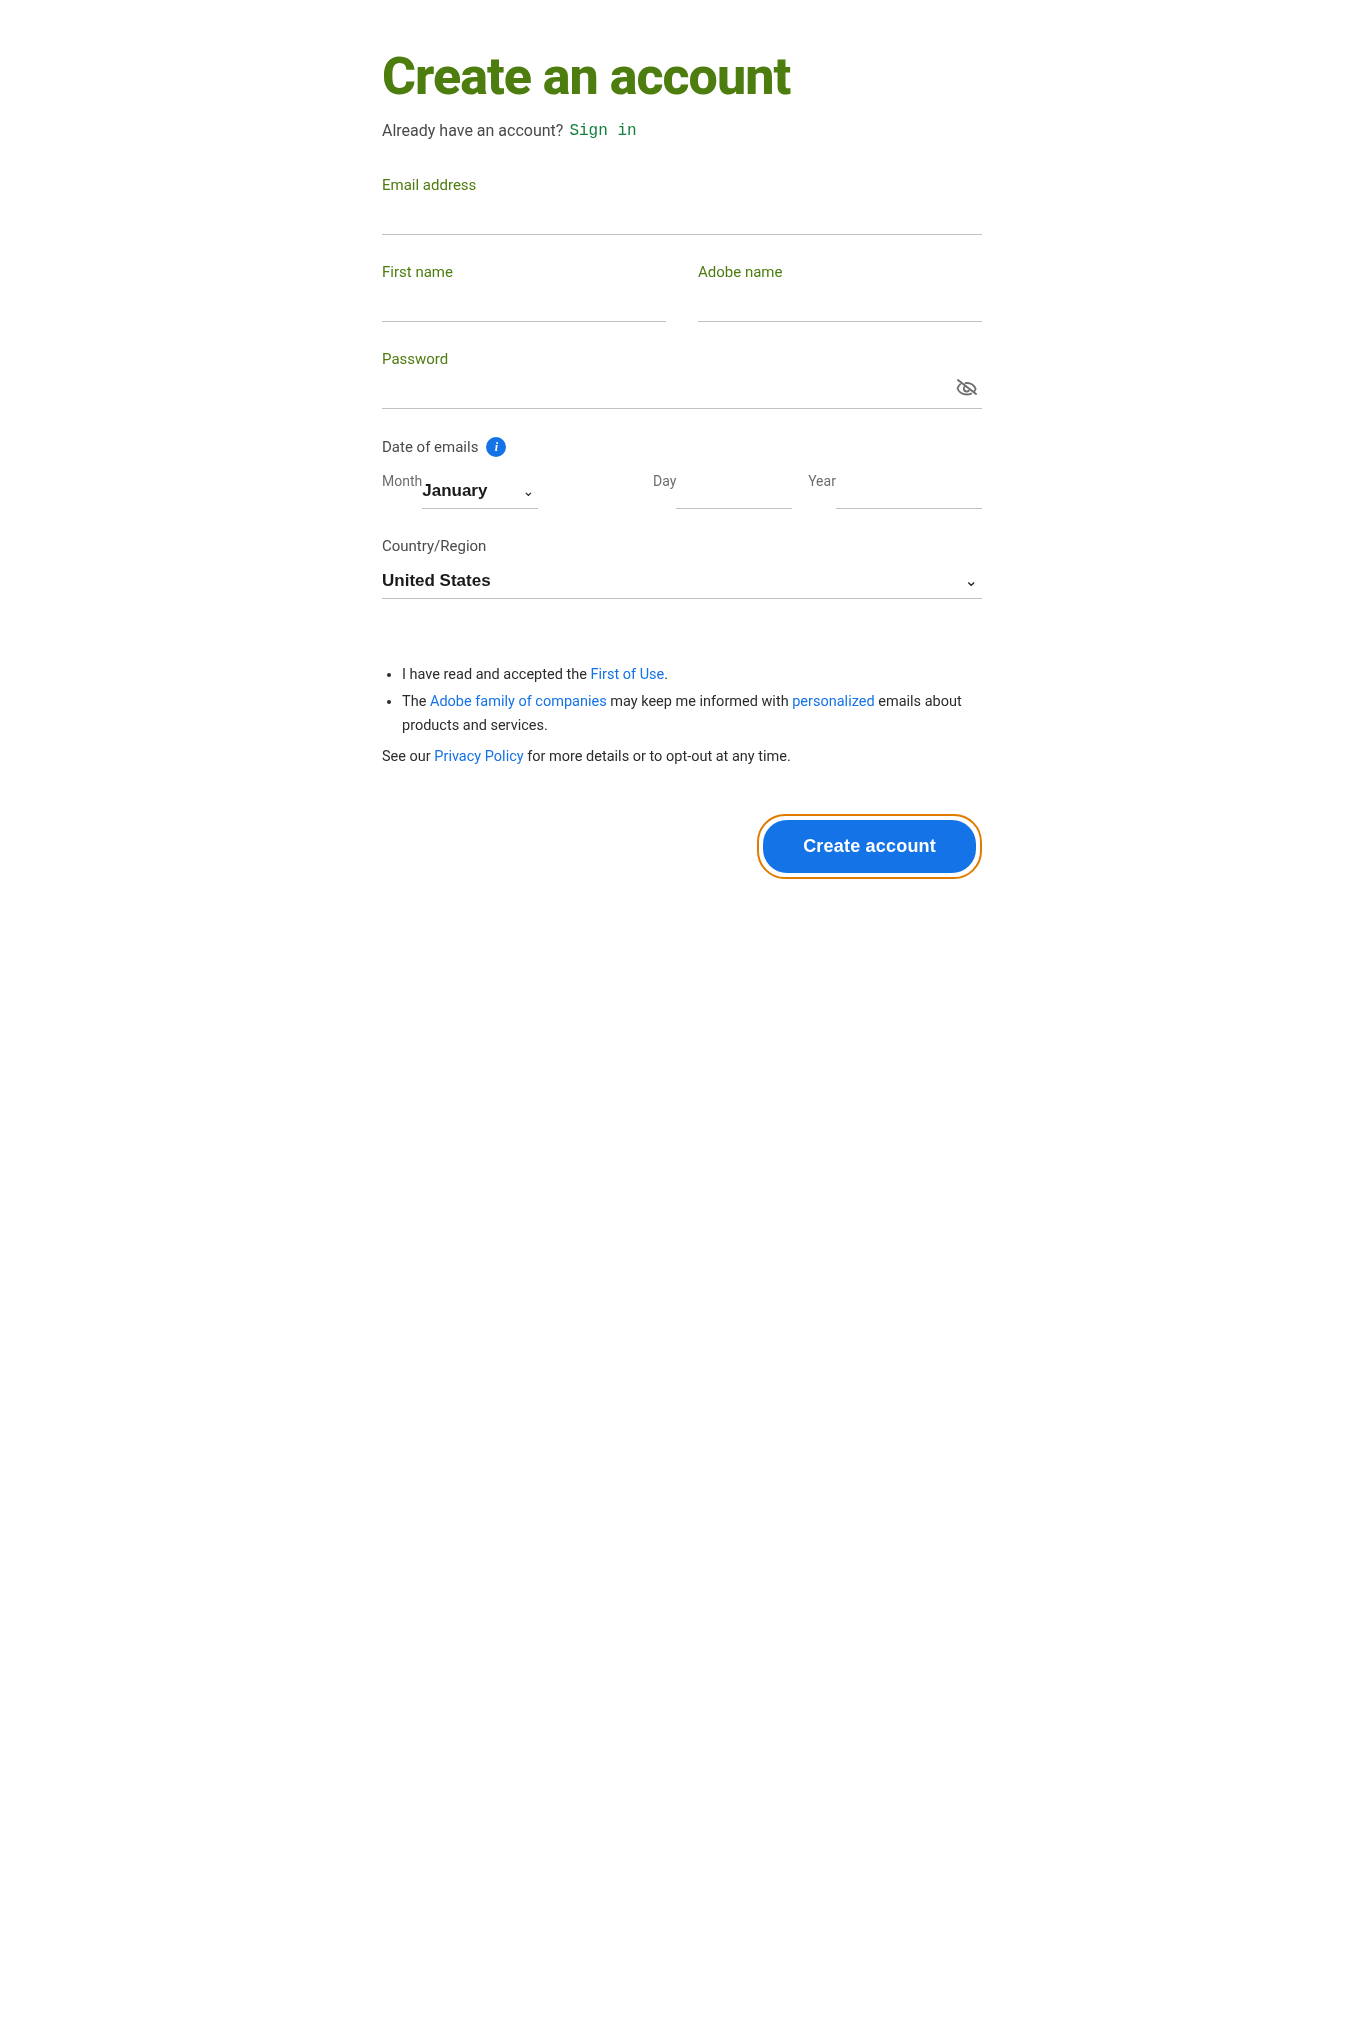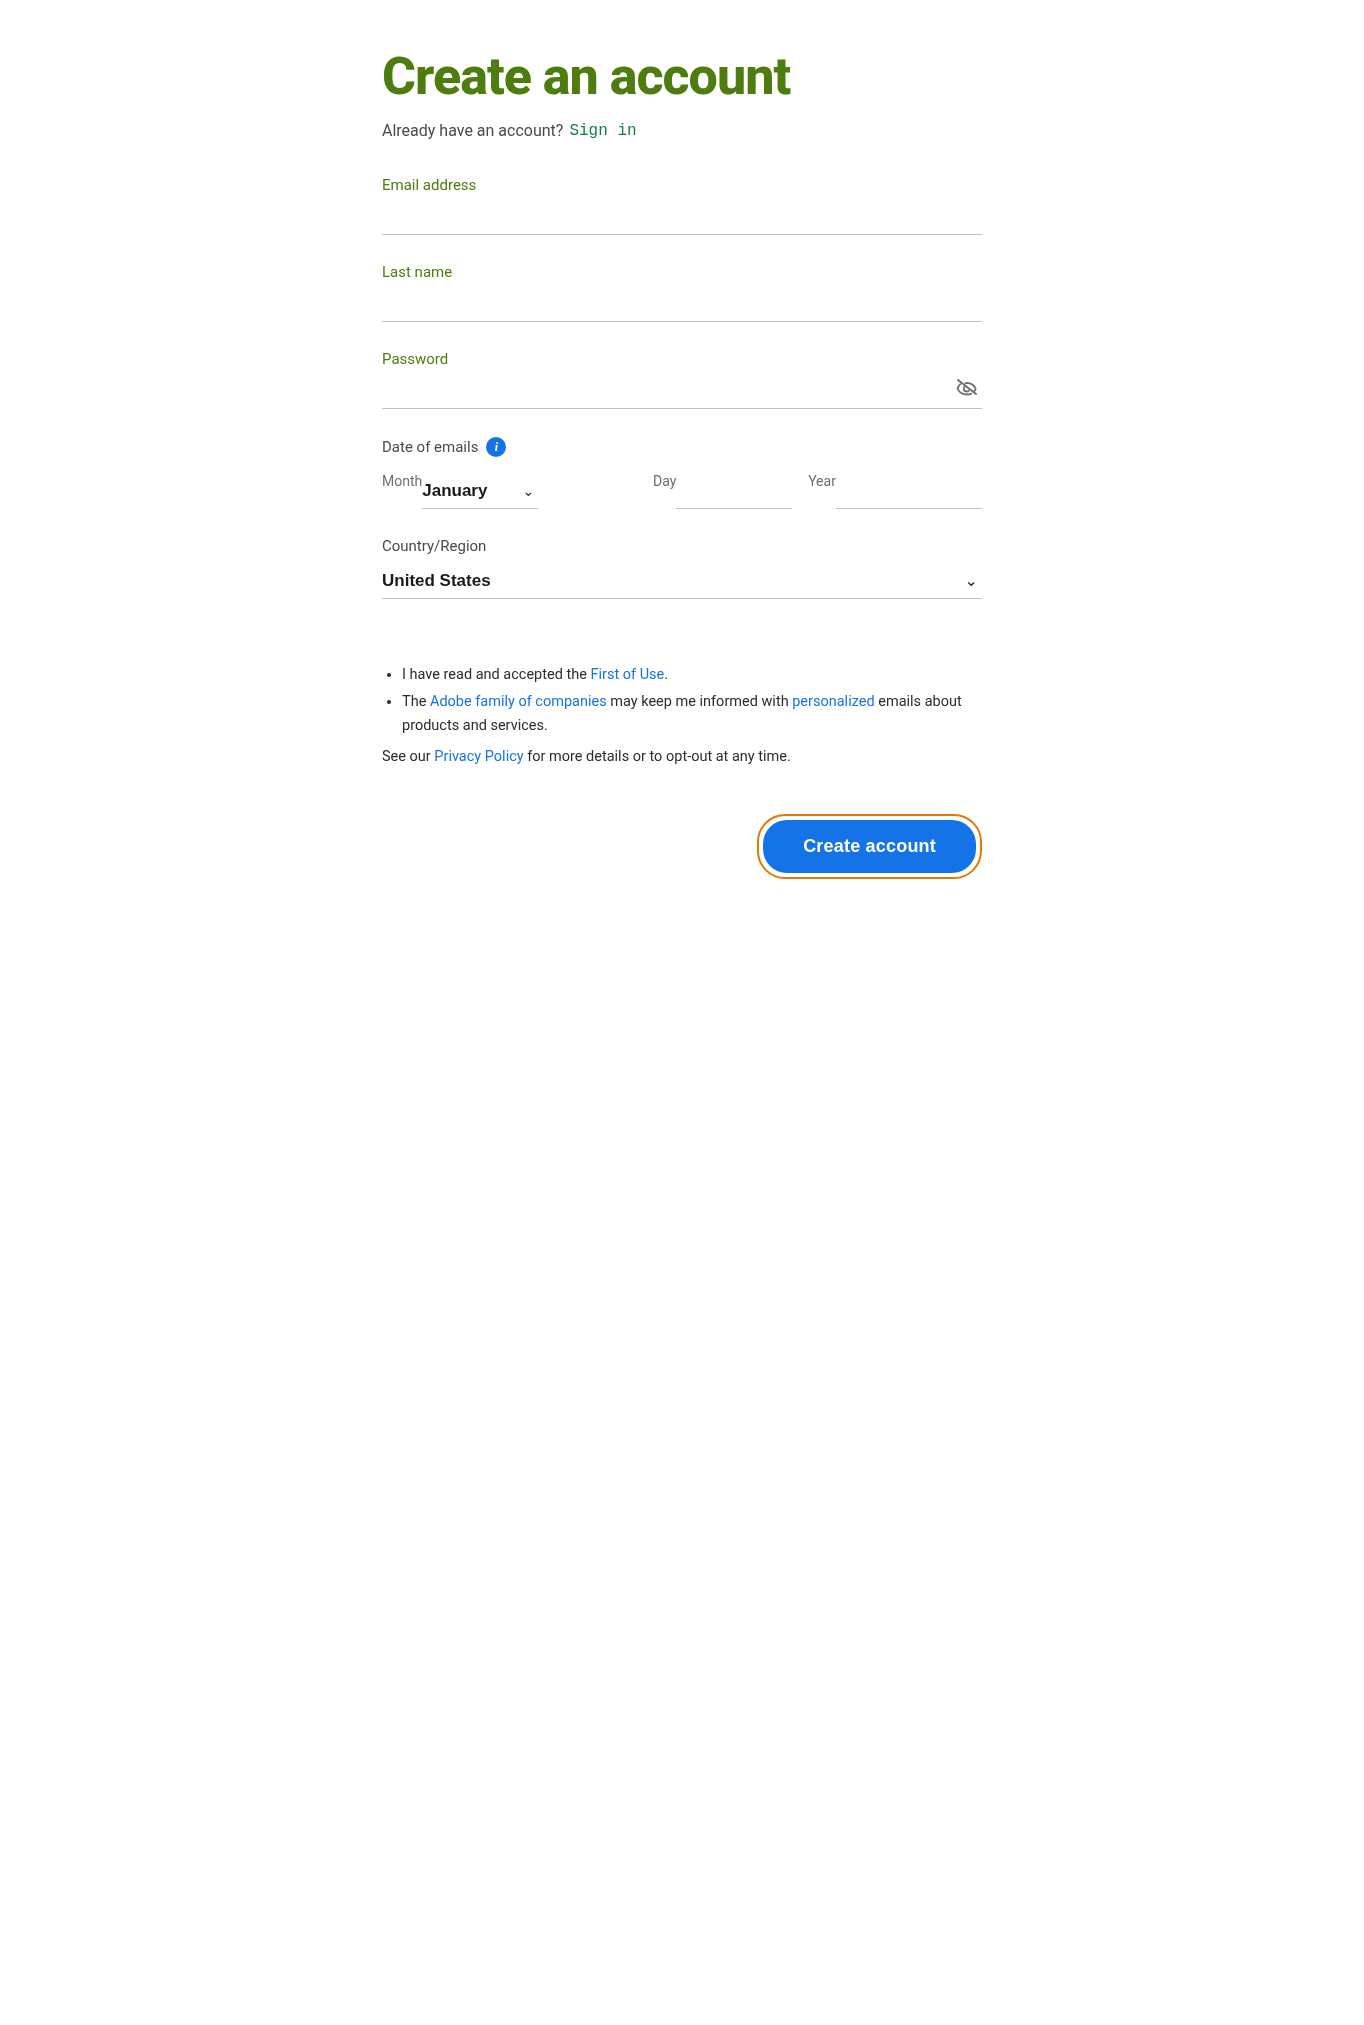--- a/index.html
+++ b/index.html
@@ -308,21 +308,25 @@
 
   <div class="form-section">
 
     <div class="field-group">
       <label class="field-label">Email address</label>
       <input type="email" class="field-input" placeholder="" style="">
     </div>
 
     <div class="name-row">
       <div class="field-group">
-        <label class="field-label">Last name</label>
+        <label class="field-label">First name</label>
+        <input type="text" class="field-input" style="">
+      </div>
+      <div class="field-group">
+        <label class="field-label">Adobe name</label>
         <input type="text" class="field-input" style="">
       </div>
     </div>
 
     <div class="field-group">
       <label class="field-label">Password</label>
       <div class="password-wrapper">
         <input type="password" class="field-input" style="">
         <span class="eye-icon">
           

